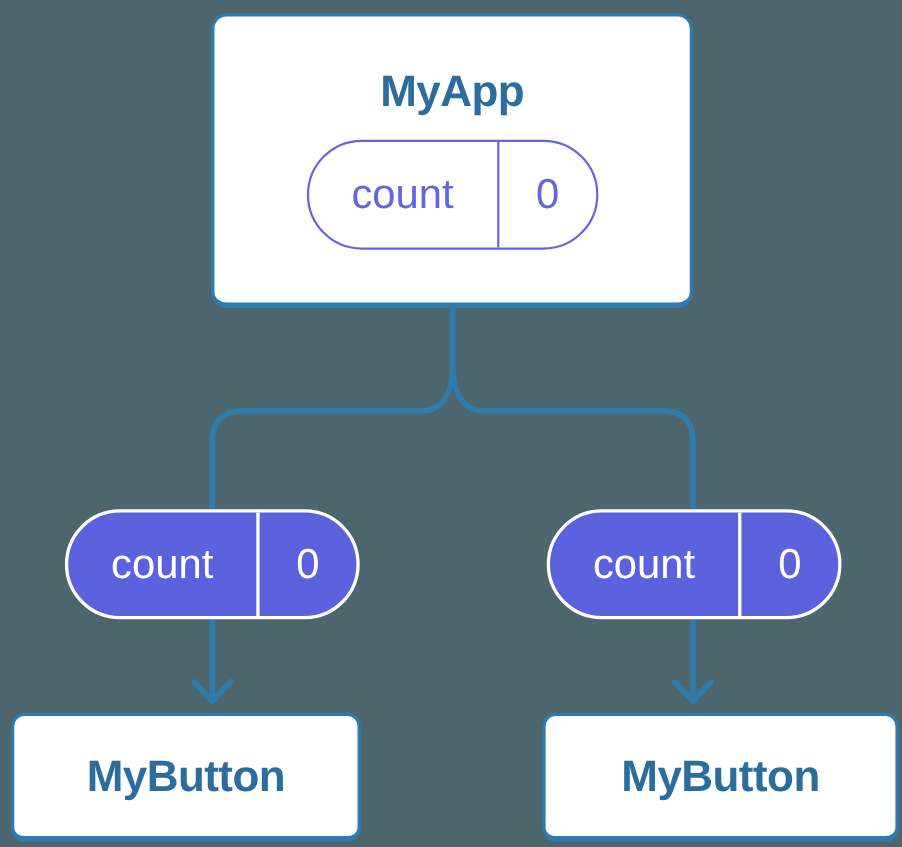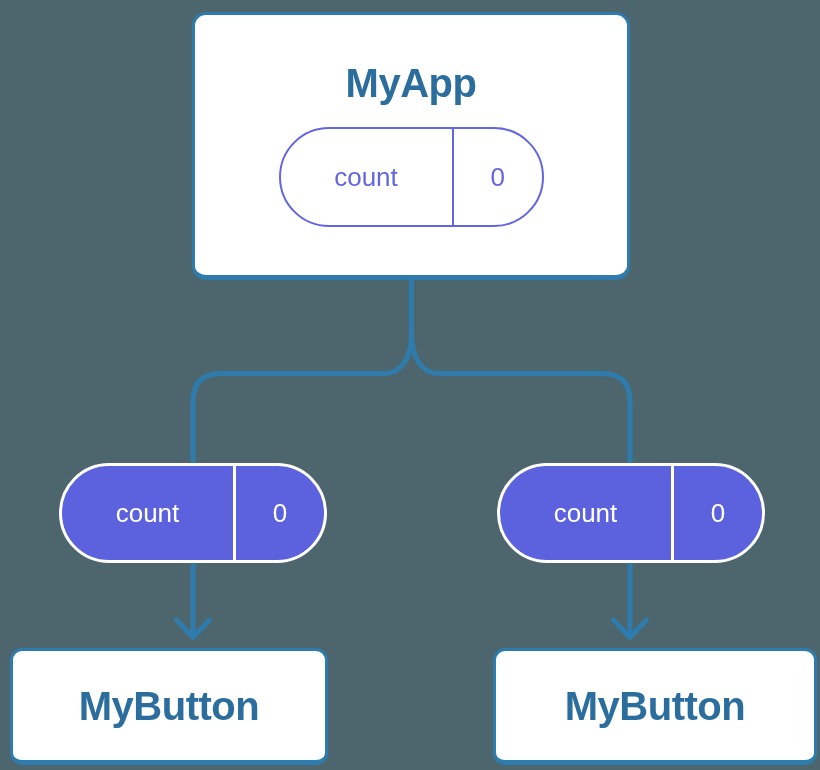--- a/index.html
+++ b/index.html
@@ -73,21 +73,21 @@
     font-size: 40px;
     font-weight: 700;
     letter-spacing: -0.5px;
     line-height: 1;
   }
   .pill {
     display: flex;
     align-items: stretch;
     box-sizing: border-box;
     border-radius: 52px;
-    font-size: 26px;
+    font-size: 38px;
     line-height: 1;
   }
   .pill-outline {
     width: 265px;
     height: 100px;
     background: var(--white, #FFFFFF);
     border: 2.5px solid var(--purpleoutline, #6366E0);
     color: var(--purpleoutline, #6366E0);
   }
   .pill-outline .pill-divider {

